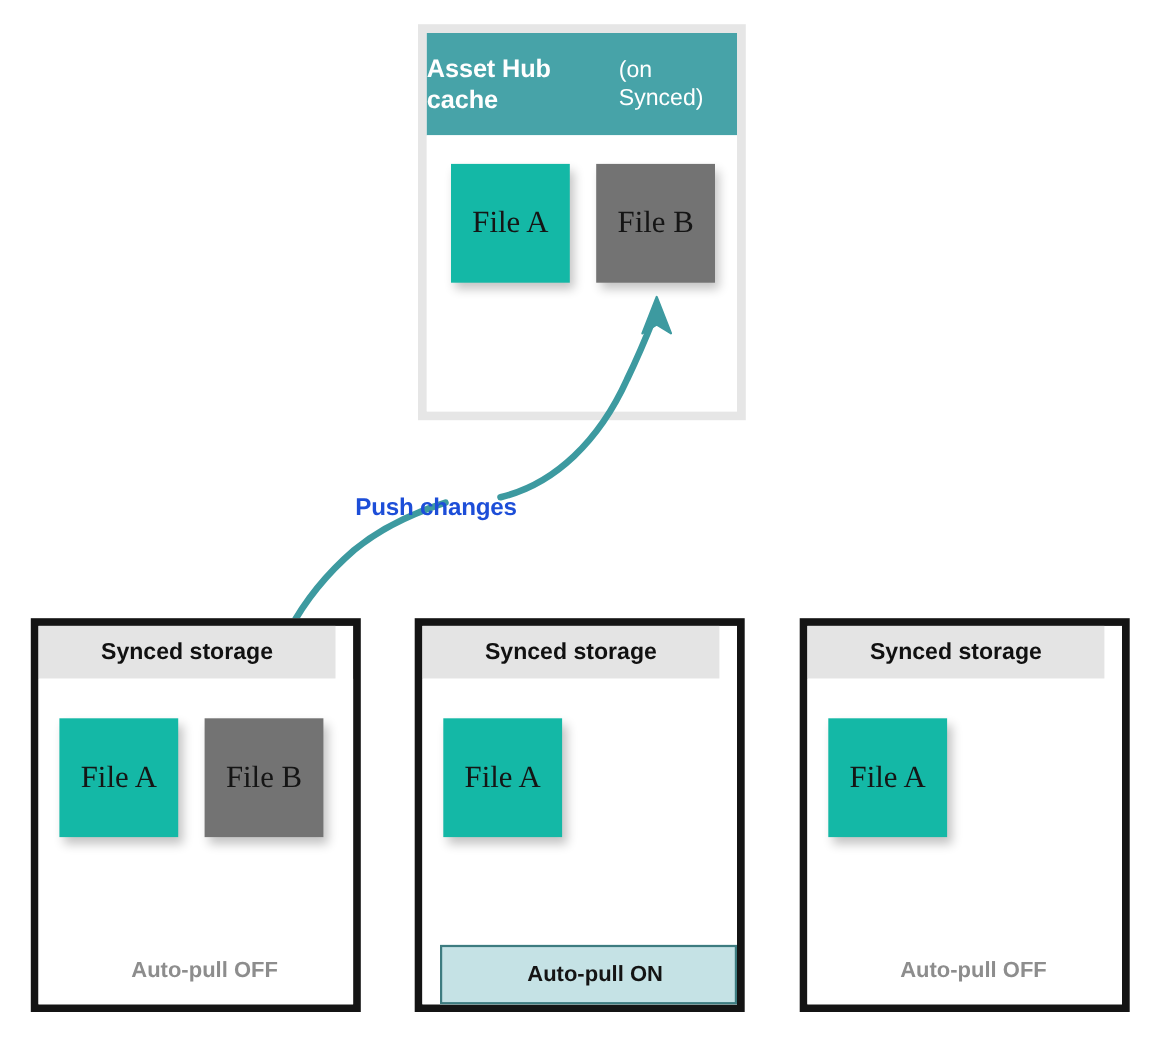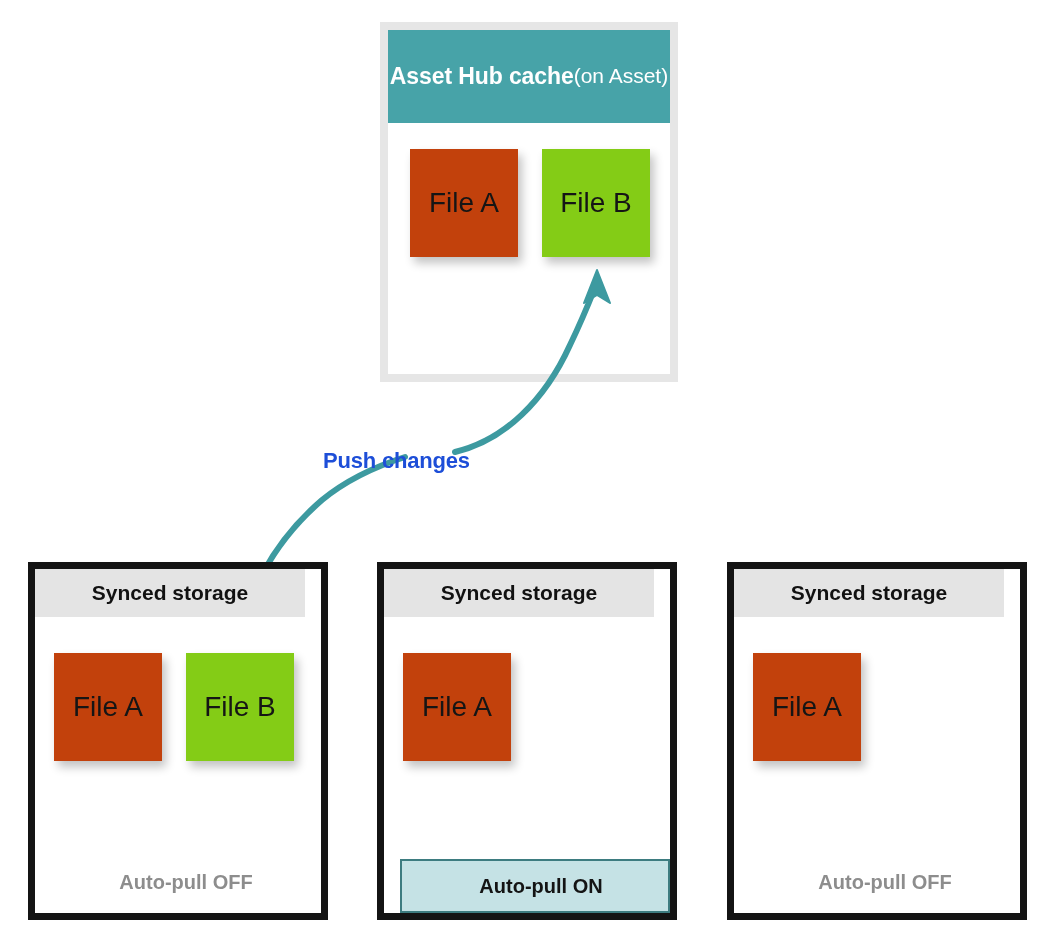--- a/index.html
+++ b/index.html
@@ -69,22 +69,22 @@
     width: 108px;
     height: 108px;
     display: flex;
     align-items: center;
     justify-content: center;
     font-size: 28px;
     color: #151515;
     box-shadow: 4px 6px 9px rgba(0,0,0,0.24);
     box-sizing: border-box;
   }
-  .file-card.yellow { background: #c2410c; }
-  .file-card.blue   { background: #84cc16; }
+  .file-card.yellow { background: #14b8a6; font-family: Liberation Serif, serif; }
+  .file-card.blue   { background: #737373; font-family: Liberation Serif, serif; }
 
   
   .cache-file-a { left: 22px;  top: 26px; }
   .cache-file-b { left: 154px; top: 26px; }
 
   
   .store-box {
     position: absolute;
     top: 562px;
     width: 300px;
@@ -168,21 +168,21 @@
   }
 </style>
 </head>
 <body>
 
 <div id="stage">
 
   <div class="cache-panel">
     <div class="cache-header">
       <div class="cache-title">Asset Hub cache</div>
-      <div class="cache-subtitle">(on Asset)</div>
+      <div class="cache-subtitle">(on Synced)</div>
     </div>
     <div class="cache-body">
       <div class="file-card yellow cache-file-a">File A</div>
       <div class="file-card blue cache-file-b">File B</div>
     </div>
   </div>
 
   <svg id="arrow-layer" viewBox="0 0 1056 946" xmlns="http://www.w3.org/2000/svg">
 
     <path d="M 240,647 C 244,600 270,545 322,500 C 350,477 380,465 405,457" fill="none" stroke="#3d9aa0" stroke-width="6" stroke-linecap="round"></path>

